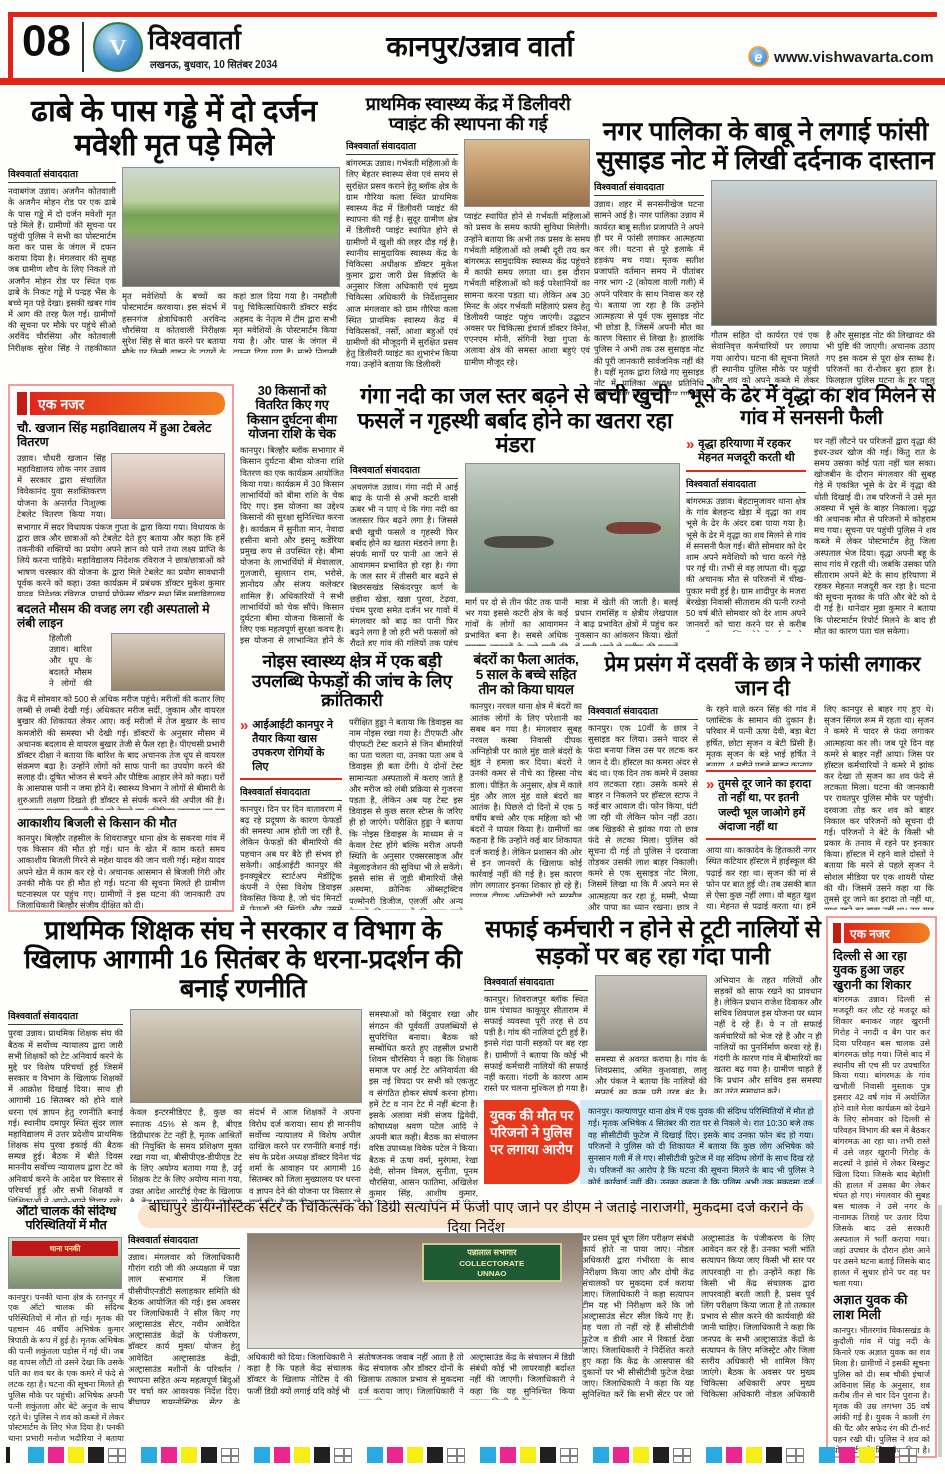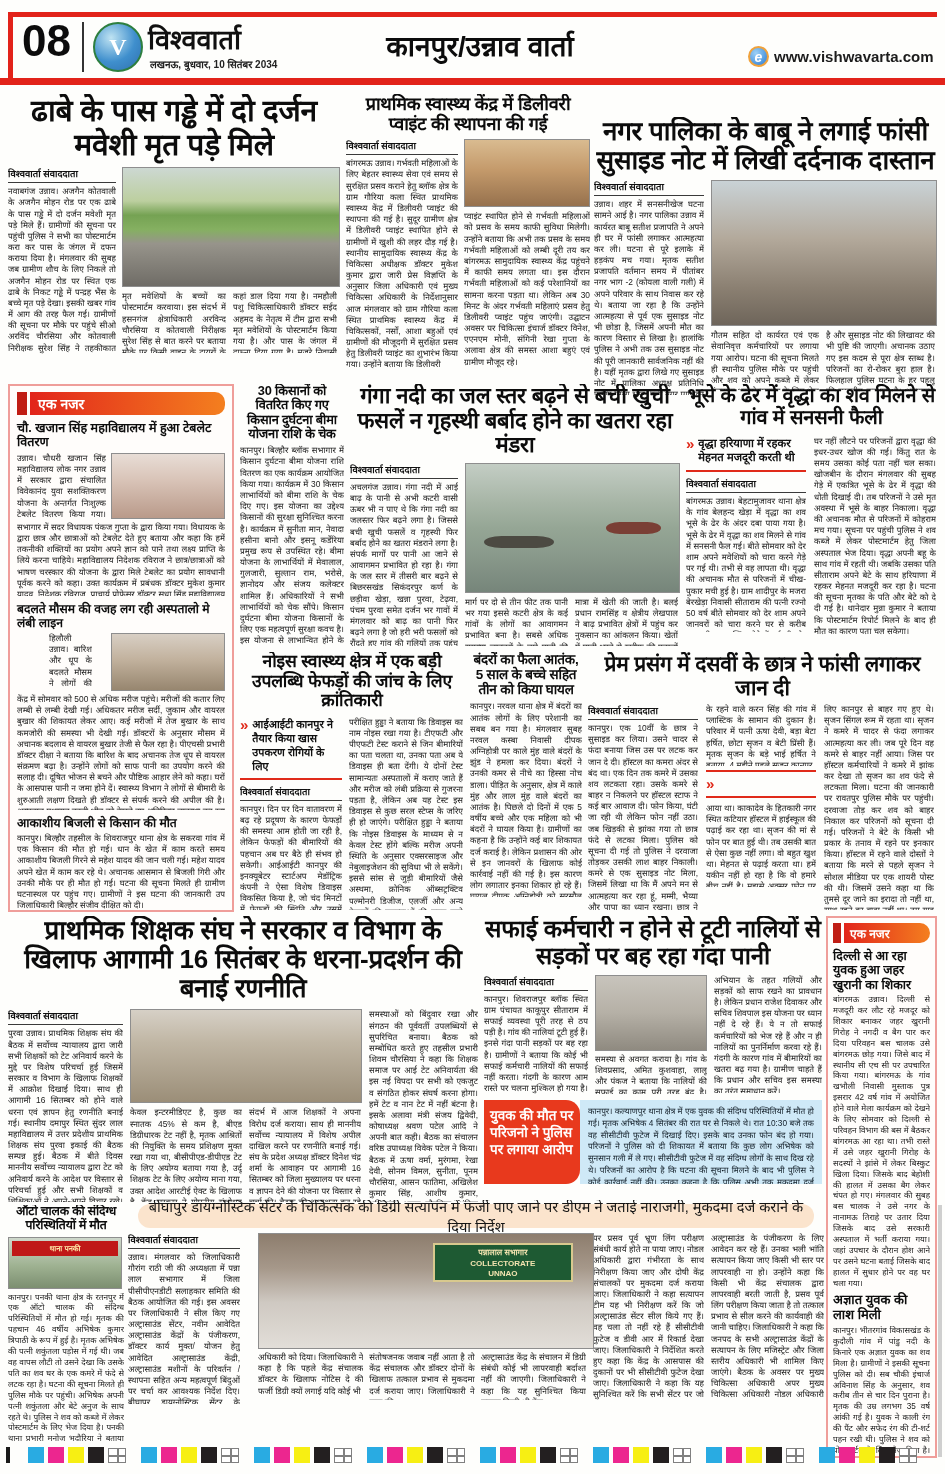--- a/index.html
+++ b/index.html
@@ -211,20 +211,21 @@
     <div class="hl" style="font-size:21px;">प्रेम प्रसंग में दसवीं के छात्र ने फांसी लगाकर जान दी</div>
     <div style="display:flex;gap:8px;margin-top:5px;">
       <div style="width:110px;flex-shrink:0;">
         <div class="by">विश्ववार्ता संवाददाता</div>
         <div class="bd" style="height:206px;">कानपुर। एक 10वीं के छात्र ने सुसाइड कर लिया। उसने चादर से फंदा बनाया जिस उस पर लटक कर जान दे दी। हॉस्टल का कमरा अंदर से बंद था। एक दिन तक कमरे में उसका शव लटकता रहा। उसके कमरे से बाहर न निकलने पर हॉस्टल स्टाफ ने कई बार आवाज दी। फोन किया, घंटी जा रही थी लेकिन फोन नहीं उठा। जब खिड़की से झांका गया तो छात्र फंदे से लटका मिला। पुलिस को सूचना दी गई तो पुलिस ने दरवाजा तोड़कर उसकी लाश बाहर निकाली। कमरे से एक सुसाइड नोट मिला, जिसमें लिखा था कि मैं अपने मन से आत्महत्या कर रहा हूं, मम्मी, भैय्या और पापा का ध्यान रखना। छात्र ने मरने से पहले अपनी मां से फोन पर बात की थी। इसके बाद इंस्टाग्राम आईडी पर एक पोस्ट भी की थी। कानपुर देहात, भोगनीपुर पुखरायां</div>
       </div>
       <div style="width:110px;flex-shrink:0;">
         <div class="bd" style="height:62px;">के रहने वाले करन सिंह की गांव में प्लास्टिक के सामान की दुकान है। परिवार में पत्नी ऊषा देवी, बड़ा बेटा हर्षित, छोटा सृजन व बेटी प्रिंसी हैं। मृतक सृजन के बड़े भाई हर्षित ने बताया, 4 महीने पहले सृजन कानपुर</div>
         <div class="q" style="font-size:11px;margin-top:4px;border-top:2.5px solid #e02a1a;padding-top:4px;">
           <span class="qm">»</span>
+          <span>तुमसे दूर जाने का इरादा तो नहीं था, पर इतनी जल्दी भूल जाओगे हमें अंदाजा नहीं था</span>
         </div>
         <div class="bd" style="height:84px;">आया था। काकादेव के हितकारी नगर स्थित कटियार हॉस्टल में हाईस्कूल की पढ़ाई कर रहा था। सृजन की मां से फोन पर बात हुई थी। तब उसकी बात से ऐसा कुछ नहीं लगा। वो बहुत खुश था। मेहनत से पढ़ाई करता था। हमें यकीन नहीं हो रहा है कि वो हमारे बीच नहीं है। मुझसे अक्सर फोन पर बातें करता था। हॉस्टल संचालक अतिन कटियार ने बताया कि वह पीईटी की परीक्षा देने के</div>
       </div>
       <div class="bd" style="width:110px;height:224px;">लिए कानपुर से बाहर गए हुए थे। सृजन सिंगल रूम में रहता था। सृजन ने कमरे में चादर से फंदा लगाकर आत्महत्या कर ली। जब पूरे दिन वह कमरे से बाहर नहीं आया। जिस पर हॉस्टल कर्मचारियों ने कमरे में झांक कर देखा तो सृजन का शव फंदे से लटकता मिला। घटना की जानकारी पर रावतपुर पुलिस मौके पर पहुंची। दरवाजा तोड़ कर शव को बाहर निकाल कर परिजनों को सूचना दी गई। परिजनों ने बेटे के किसी भी प्रकार के तनाव में रहने पर इनकार किया। हॉस्टल में रहने वाले दोस्तों ने बताया कि मरने से पहले सृजन ने सोशल मीडिया पर एक शायरी पोस्ट की थी। जिसमें उसने कहा था कि तुमसे दूर जाने का इरादा तो नहीं था, साथ रहने का वादा नहीं था। तुम याद नहीं करोगे ये हम जानते थे, पर इतनी जल्दी भूल जाओगे हमें अंदाजा नहीं था।</div>
     </div>
   </div>
 
   <div class="abs" style="left:8px;top:916px;width:470px;height:286px;overflow:hidden;">
     <div class="hl" style="font-size:26px;">प्राथमिक शिक्षक संघ ने सरकार व विभाग के खिलाफ आगामी 16 सितंबर के धरना-प्रदर्शन की बनाई रणनीति</div>
     <div style="display:flex;gap:7px;margin-top:6px;">
@@ -282,21 +283,21 @@
     <div class="bd" style="height:150px;font-size:8.2px;">कानपुर। पनकी थाना क्षेत्र के रतनपुर में एक ऑटो चालक की संदिग्ध परिस्थितियों में मौत हो गई। मृतक की पहचान 46 वर्षीय अभिषेक कुमार त्रिपाठी के रूप में हुई है। मृतक अभिषेक की पत्नी शकुंतला पड़ोस में गई थी। जब वह वापस लौटी तो उसने देखा कि उसके पति का शव घर के एक कमरे में फंदे से लटक रहा है। घटना की सूचना मिलते ही पुलिस मौके पर पहुंची। अभिषेक अपनी पत्नी शकुंतला और बेटे अनुज के साथ रहते थे। पुलिस ने शव को कब्जे में लेकर पोस्टमार्टम के लिए भेज दिया है। पनकी थाना प्रभारी मनोज भदौरिया ने बताया कि आत्महत्या के कारणों की जांच की जा रही है।</div>
   </div>
 
   <div class="abs" style="left:128px;top:1200px;width:696px;height:242px;overflow:hidden;">
     <div class="subhead" style="margin:4px 10px 0;height:24px;">बीघापुर डायग्नोस्टिक सेंटर के चिकित्सक की डिग्री सत्यापन में फर्जी पाए जाने पर डीएम ने जताई नाराजगी, मुकदमा दर्ज कराने के दिया निर्देश</div>
     <div style="display:flex;gap:7px;margin-top:5px;">
       <div style="width:112px;flex-shrink:0;">
         <div class="by">विश्ववार्ता संवाददाता</div>
         <div class="bd" style="height:152px;">उन्नाव। मंगलवार को जिलाधिकारी गौरांग राठी जी की अध्यक्षता में पन्ना लाल सभागार में जिला पीसीपीएनडीटी सलाहकार समिति की बैठक आयोजित की गई। इस अवसर पर जिलाधिकारी ने सील किए गए अल्ट्रासाउंड सेंटर, नवीन आवेदित अल्ट्रासाउंड केंद्रों के पंजीकरण, डॉक्टर कार्य मुक्त/ योजन हेतु आवेदित अल्ट्रासाउंड केंद्री, अल्ट्रासाउंड मशीनों के परिवर्तन / स्थापना सहित अन्य महत्वपूर्ण बिंदुओं पर चर्चा कर आवश्यक निर्देश दिए। बीघापुर डायग्नोस्टिक सेंटर के चिकित्सक की डिग्री सत्यापन में फर्जी पाए जाने पर जिलाधिकारी ने कड़ी नाराजगी व्यक्त करते हुए मुकदमा दर्ज कराने के निर्देश मुख्य चिकित्सा</div>
       </div>
-      <div style="width:328px;flex-shrink:0;margin-left:11px;">
+      <div style="width:328px;flex-shrink:0;">
         <div class="photo ph-coll" style="width:334px;height:114px;">
           <div class="board">
             <div>पन्नालाल सभागार</div>
             <div>COLLECTORATE</div>
             <div>UNNAO</div>
           </div>
         </div>
         <div style="display:flex;gap:6px;margin-top:3px;">
           <div class="bd" style="width:108px;height:48px;">अधिकारी को दिया। जिलाधिकारी ने कहा है कि पहले केंद्र संचालक डॉक्टर के खिलाफ नोटिस दे की फर्जी डिग्री क्यों लगाई यदि कोई भी</div>
           <div class="bd" style="width:108px;height:48px;">संतोषजनक जवाब नहीं आता है तो केंद्र संचालक और डॉक्टर दोनों के खिलाफ तत्काल प्रभाव से मुकदमा दर्ज कराया जाए। जिलाधिकारी ने कहा की</div>

